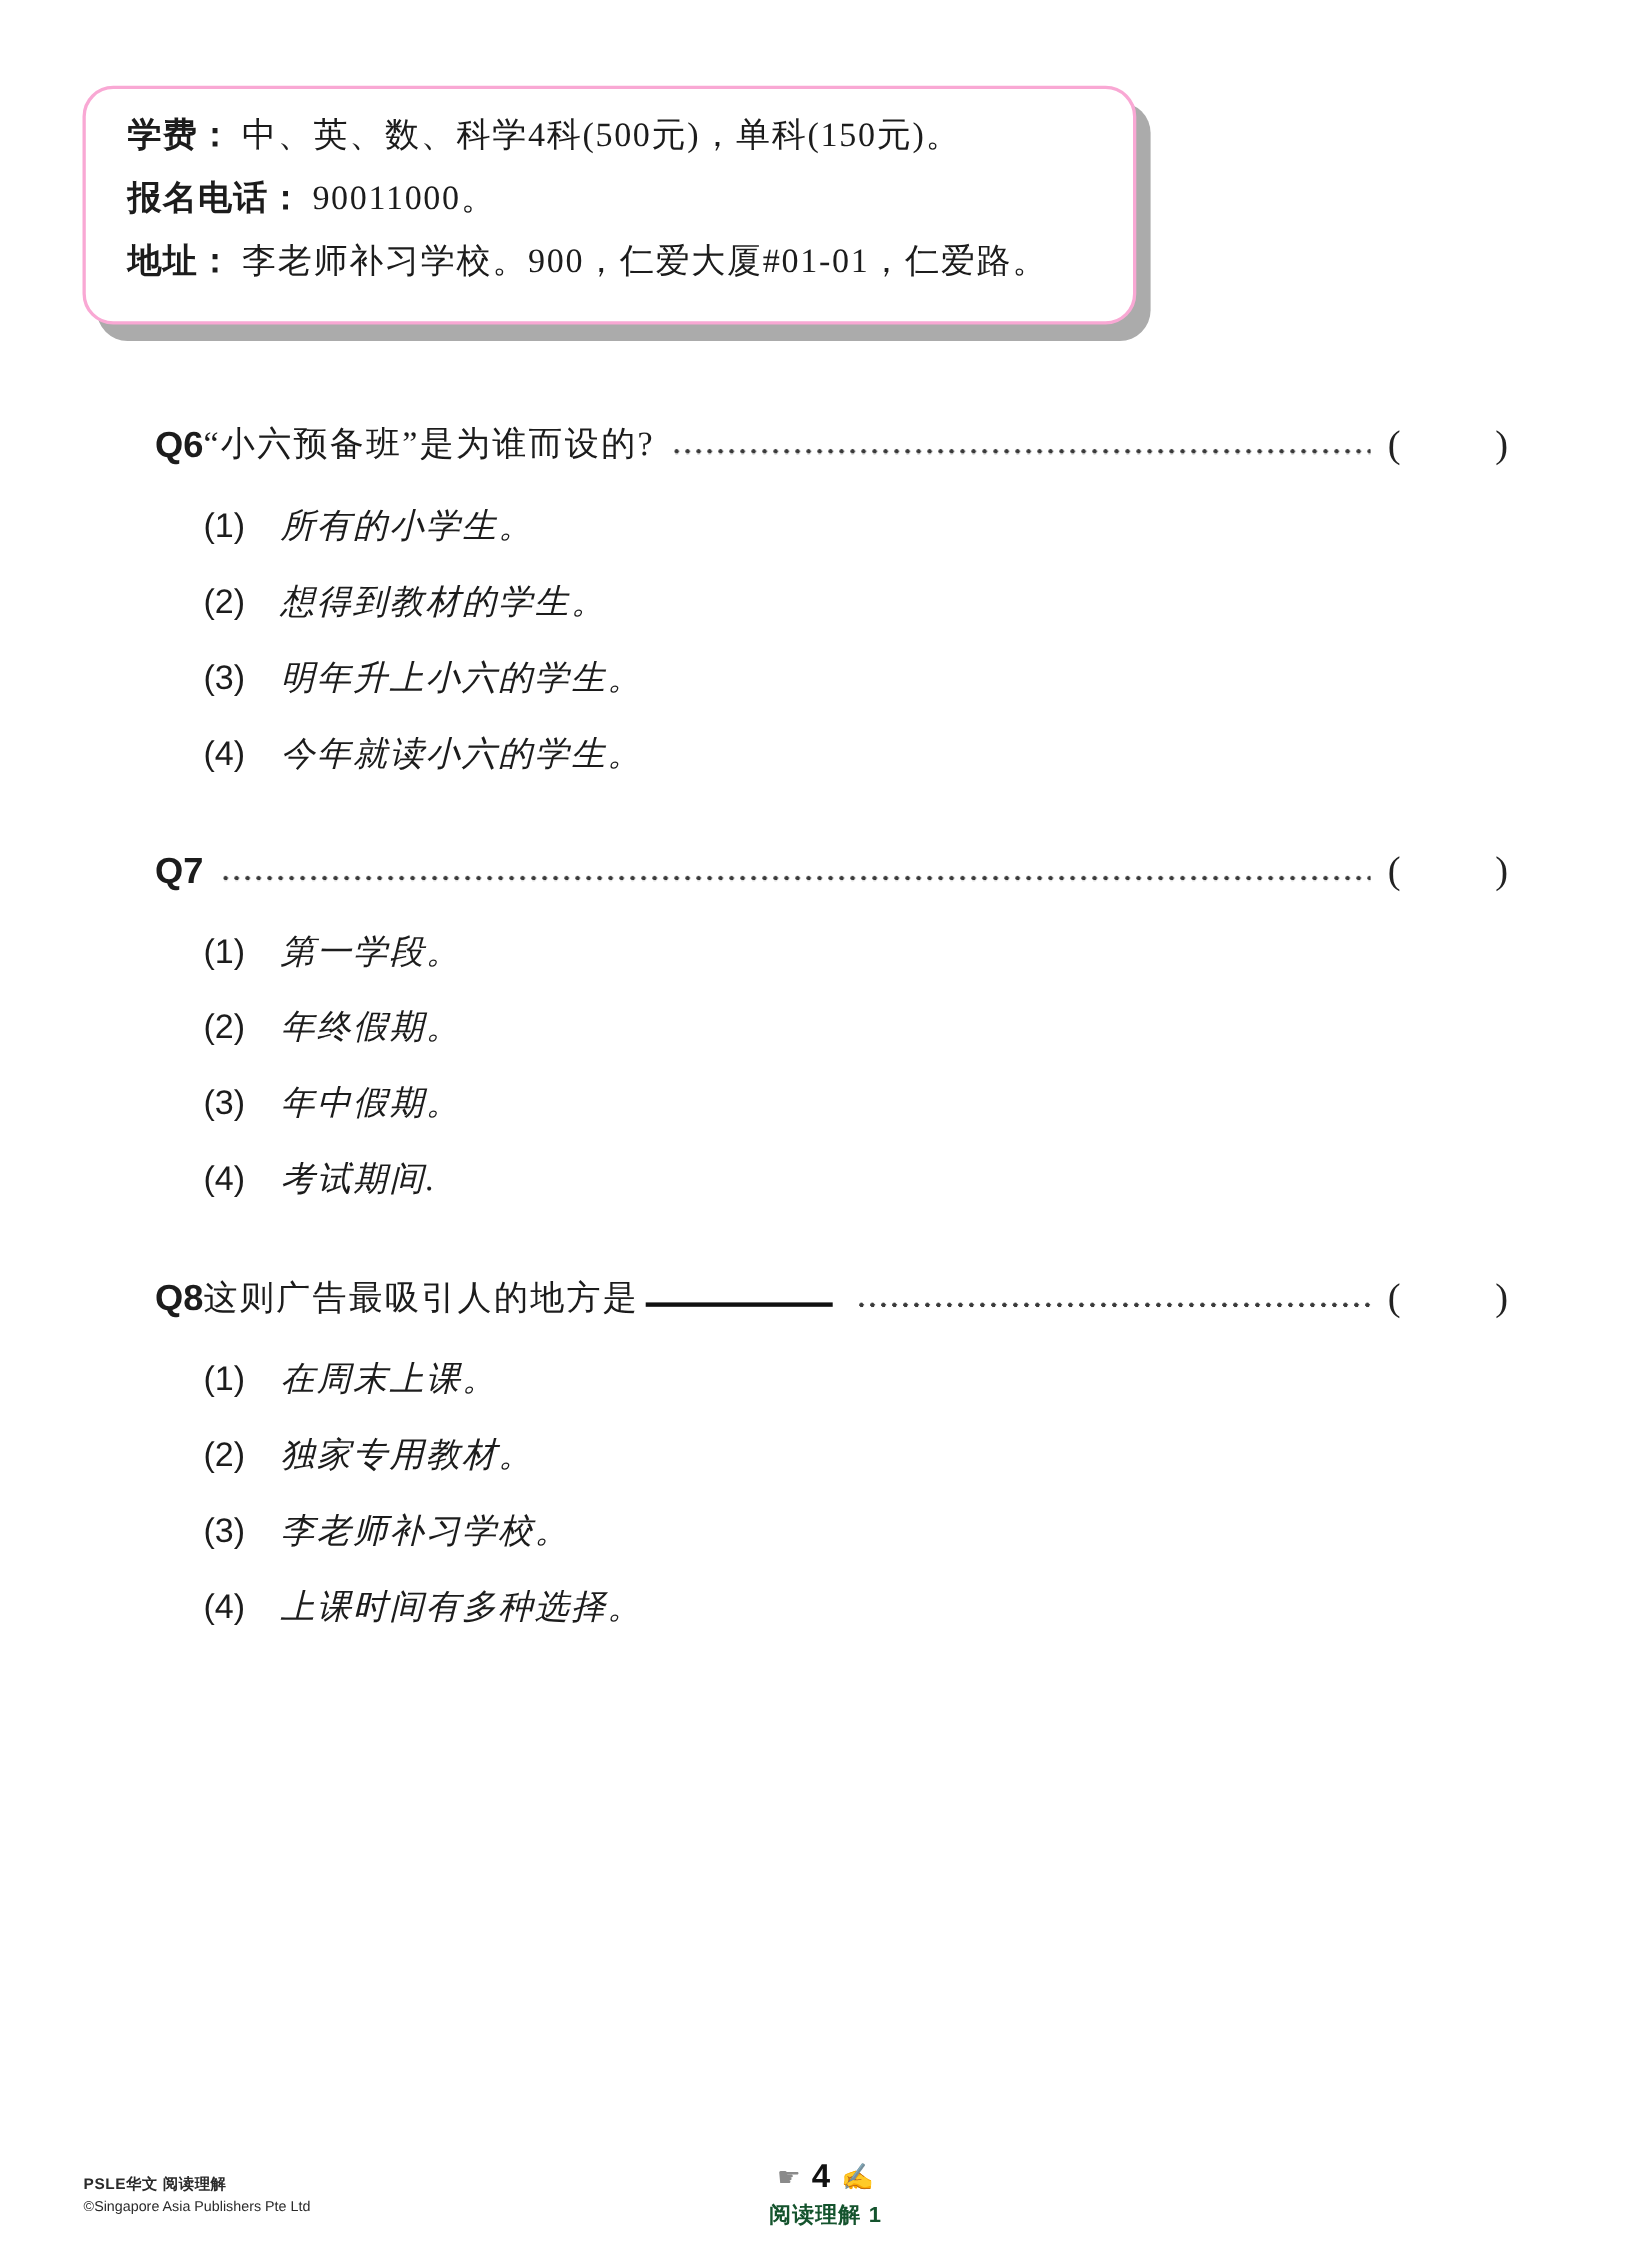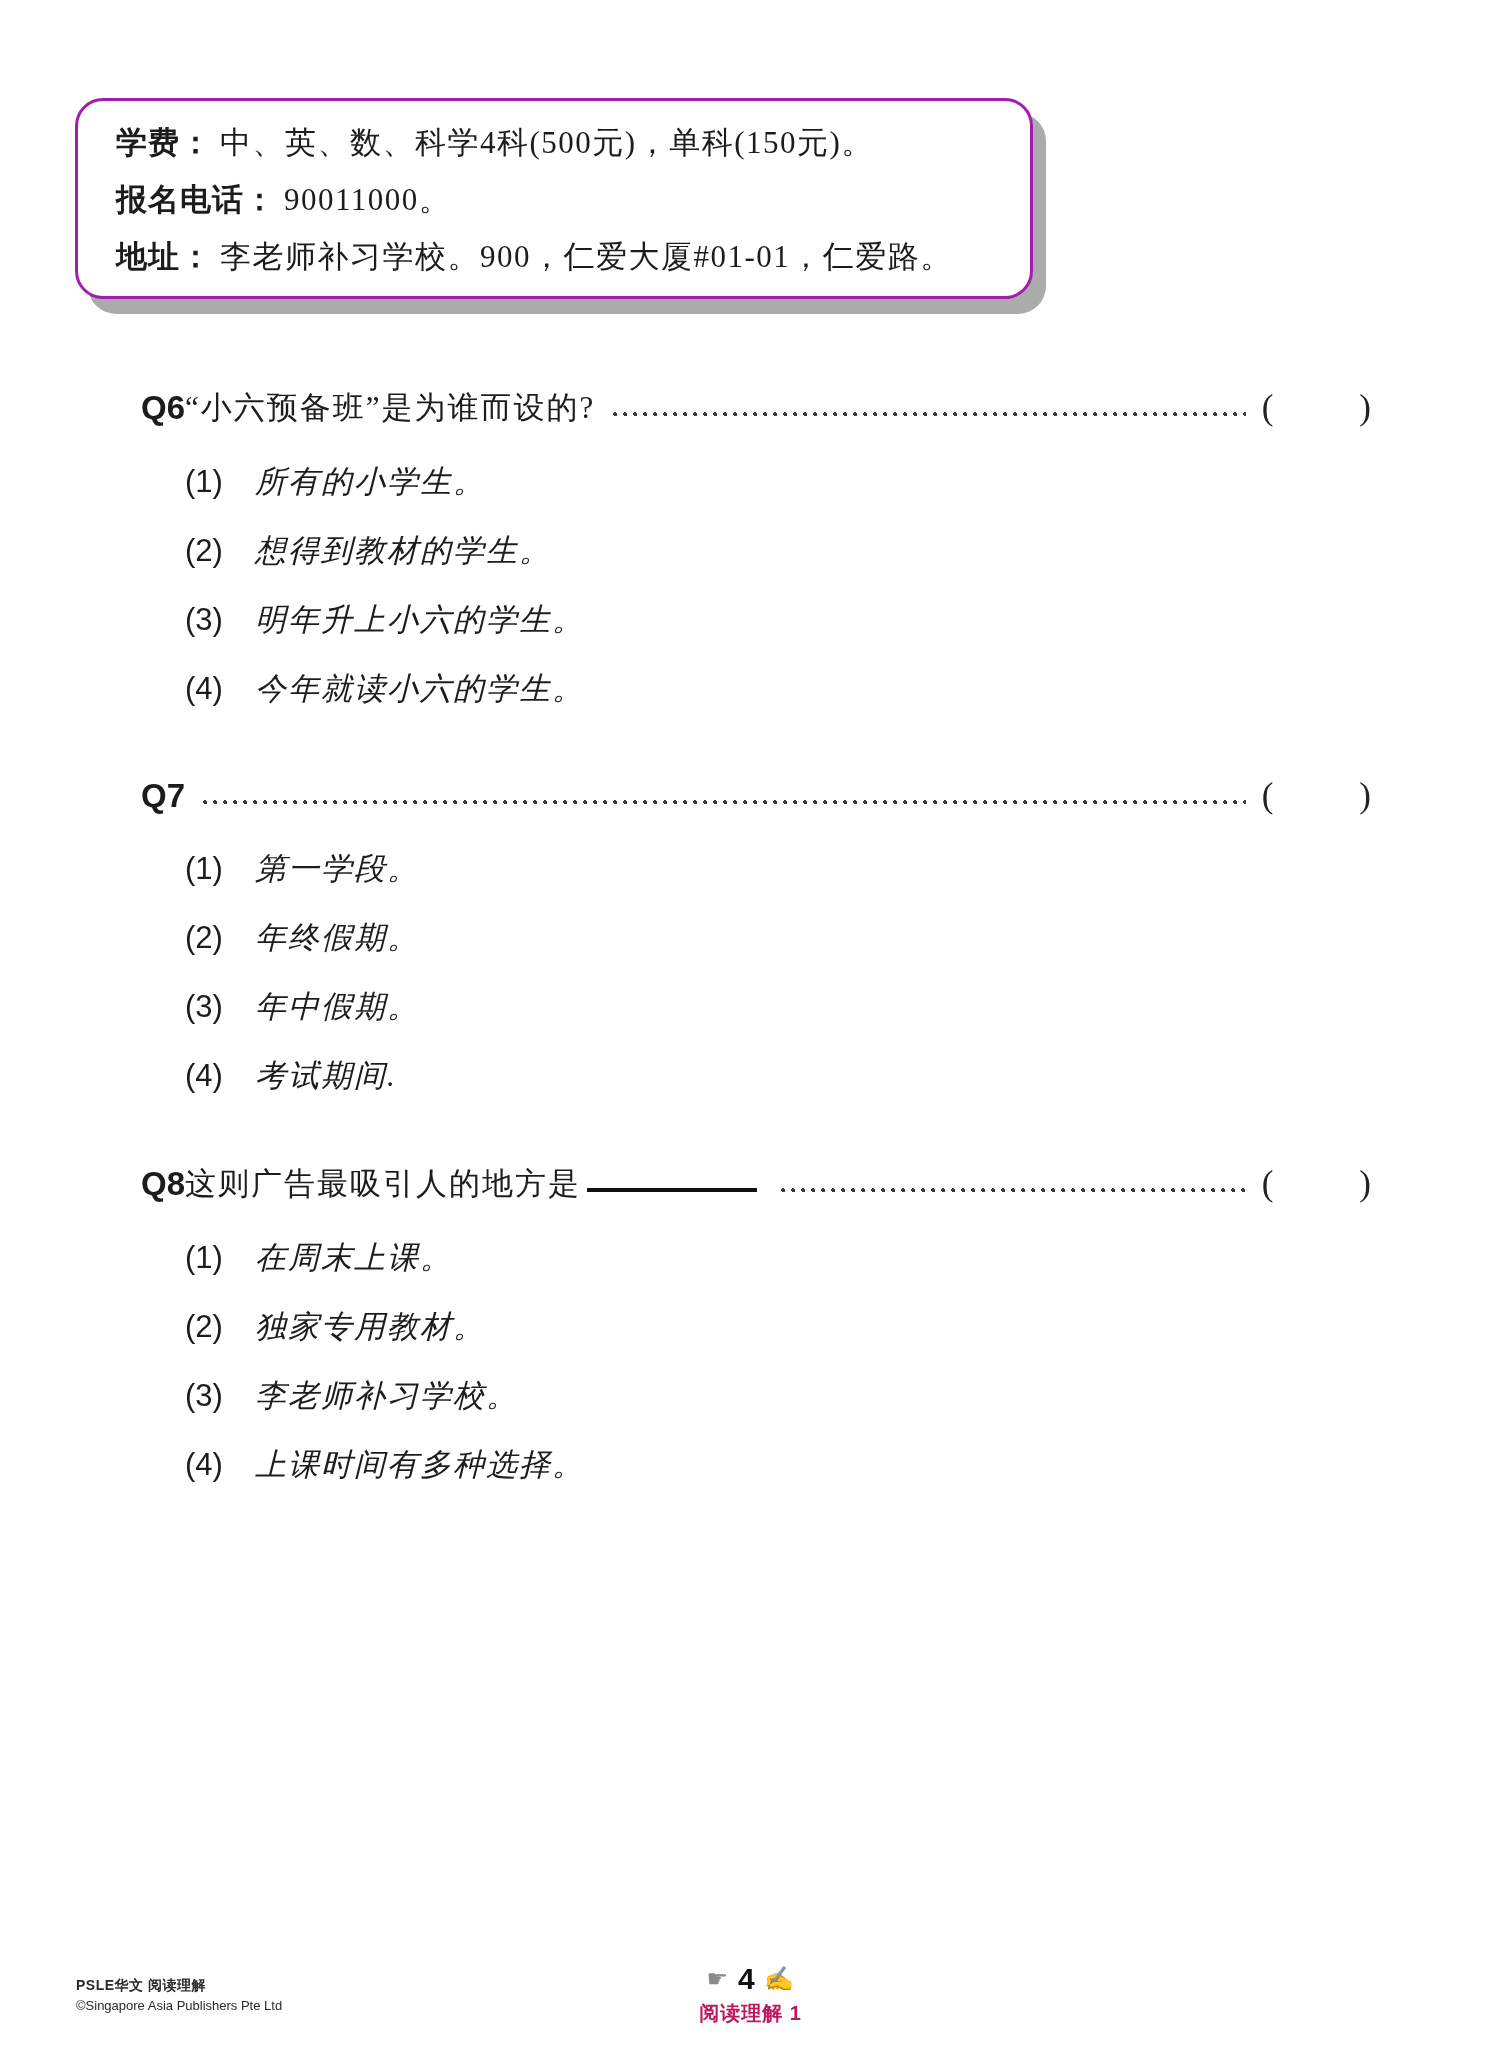--- a/index.html
+++ b/index.html
@@ -10,27 +10,27 @@
     height: 2051px;
     margin: 0 auto;
     background: #ffffff;
     color: #1c1c1c;
     font-family: "Liberation Serif", serif;
     overflow: hidden;
   }
 
   
   .info-box {
-    margin: 98px 0 0 75px;
+    margin: 78px 0 0 75px;
     width: 958px;
-    border: 3px solid #a21caf;
+    border: 3px solid #f9a8d4;
     border-radius: 28px;
     background: #ffffff;
     box-shadow: 13px 15px 0 #ababab;
-    padding: 26px 38px 20px 38px;
+    padding: 26px 38px 36px 38px;
   }
   .info-row { font-size: 31px; line-height: 1.0; margin-bottom: 26px; }
   .info-row:last-child { margin-bottom: 4px; }
   .info-label {
     font-family: "Liberation Sans", sans-serif;
     font-weight: 700;
     letter-spacing: 1px;
     margin-right: 8px;
   }
   .info-text { letter-spacing: 1.5px; }
@@ -101,21 +101,21 @@
     font-family: "Liberation Sans", sans-serif;
     font-weight: 700;
     font-size: 30px;
     color: #111;
   }
   .section-label {
     margin-top: 4px;
     font-family: "Liberation Sans", sans-serif;
     font-weight: 700;
     font-size: 20px;
-    color: #be185d;
+    color: #14532d;
     letter-spacing: 1px;
   }
 </style>
 </head>
 <body>
 
 <div class="page">
 
   <div class="info-box">
     <div class="info-row">

